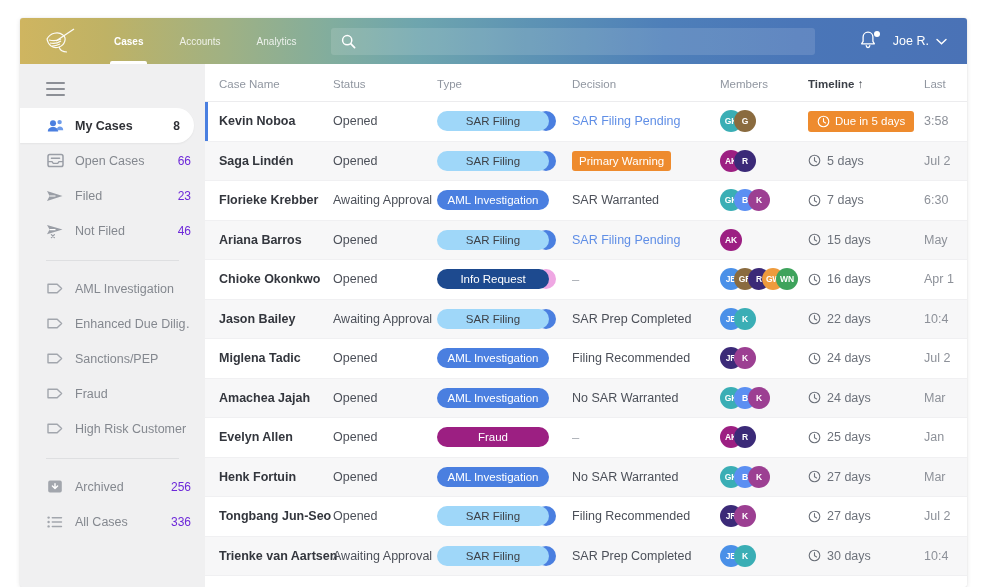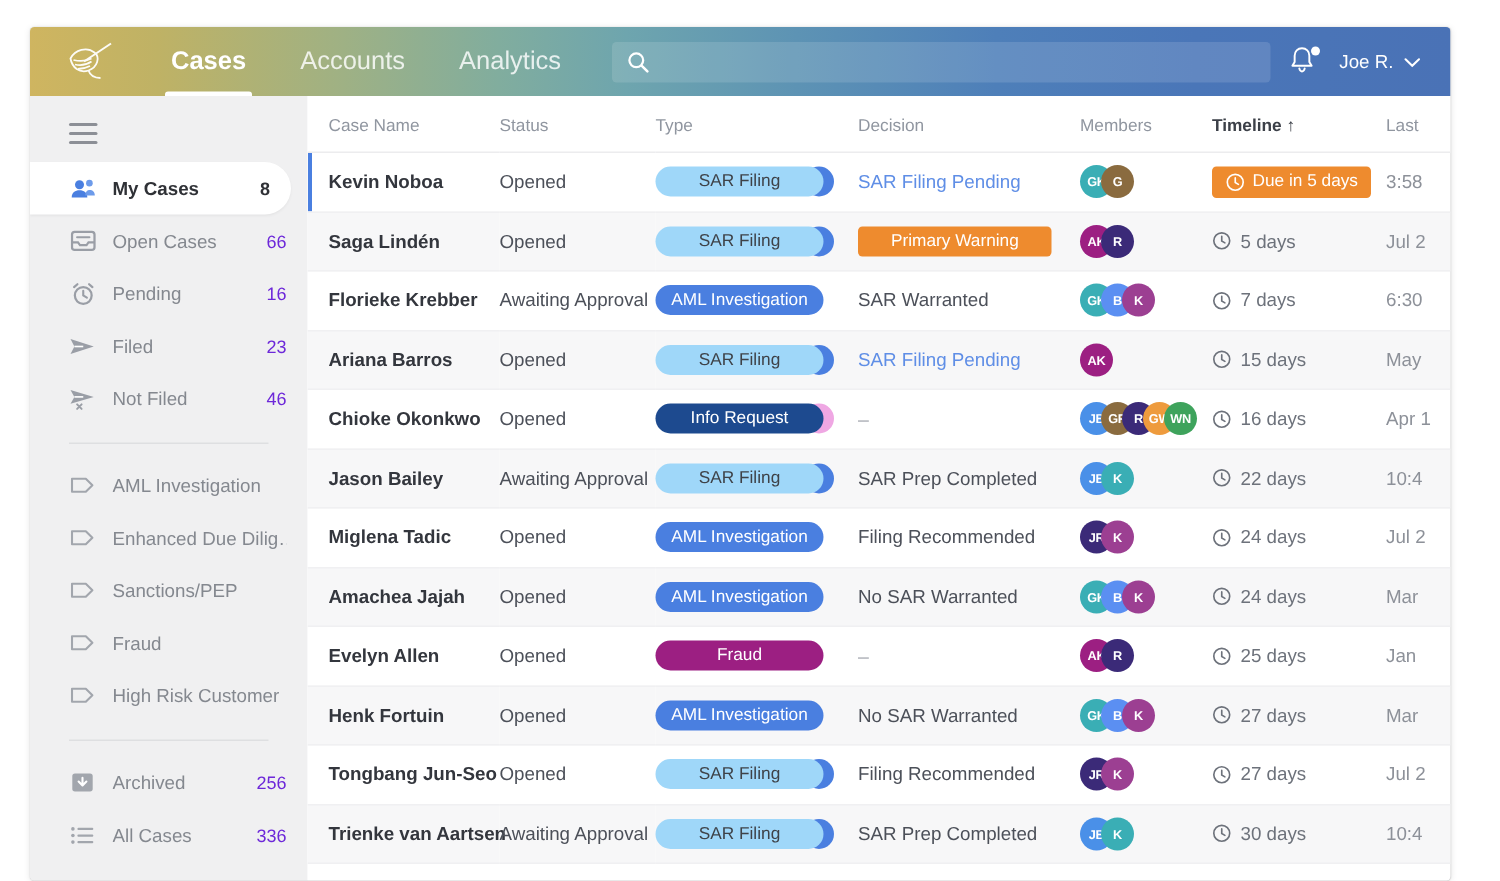--- a/index.html
+++ b/index.html
@@ -27,21 +27,21 @@
         #81ad9e 33%, #6ea5ae 42%, #5d93b4 54%,
         #4e7fb9 68%, #4a76b8 82%, #4a72b6 100%);
     display: flex; align-items: center;
     padding: 0 20px 0 18px;
   }
   .logo { width: 44px; height: 44px; flex: 0 0 44px; display:flex; align-items:center; justify-content:center; }
   .nav-items { display: flex; align-items: center; height: 46px; margin-left: 14px; }
   .nav-item {
     position: relative; height: 46px; display: flex; align-items: center;
     padding: 0 18px; color: rgba(255,255,255,.82);
-    font-size: 17px; cursor: pointer; white-space: nowrap;
+    font-size: 10px; cursor: pointer; white-space: nowrap;
   }
   .nav-item.active { color: #ffffff; font-weight: bold; }
   .nav-item.active::after {
     content: ""; position: absolute; left: 14px; right: 14px; bottom: 0;
     height: 3px; background: #ffffff; border-radius: 2px 2px 0 0;
   }
   .search-box {
     margin-left: 16px; flex: 1 1 auto; max-width: 484px;
     height: 27px; background: rgba(255,255,255,.13);
     border-radius: 3px; display: flex; align-items: center; padding: 0 10px;
@@ -150,21 +150,21 @@
     content: ""; position: absolute; right: -7px; top: 0;
     width: 20px; height: 20px; border-radius: 50%;
     background: #efa7e3; z-index: -1;
   }
   .pill.fraud { background: #9c1f82; color: #fff; width: 112px; }
   .pill-wrap { position: relative; z-index: 0; display: inline-block; }
 
   .badge-warn {
     display: inline-flex; align-items: center; justify-content: center;
     height: 20px; border-radius: 3px; background: #ee8b2e; color: #fff;
-    font-size: 11.5px; padding: 0 22px; white-space: nowrap;
+    font-size: 11.5px; padding: 0 7px; white-space: nowrap;
   }
   .dec-link { color: #5f8ee6; font-size: 12.5px; white-space: nowrap; }
   .dec-text { font-size: 12.5px; color: #4c5059; white-space: nowrap; }
   .dec-dash { color: #a8acb3; font-size: 13px; }
 
   
   .avatars { display: flex; align-items: center; }
   .av {
     width: 22px; height: 22px; border-radius: 50%;
     display: flex; align-items: center; justify-content: center;
@@ -262,32 +262,20 @@
           <svg width="17" height="15" viewBox="0 0 17 15">
             <rect x="1" y="1.6" width="15" height="12" rx="1.8" fill="none" stroke="#9a9ea6" stroke-width="1.5"></rect>
             <path d="M1 8.6 L5 8.6 L6.3 10.4 L10.7 10.4 L12 8.6 L16 8.6" fill="none" stroke="#9a9ea6" stroke-width="1.4"></path>
             <line x1="4.4" y1="5.2" x2="12.6" y2="5.2" stroke="#9a9ea6" stroke-width="1.4" stroke-linecap="round"></line>
           </svg>
         </span>
         <span class="s-label">Open Cases</span>
         <span class="s-count">66</span>
       </div>
 
-      <div class="side-item">
-        <span class="s-icon">
-          <svg width="17" height="16" viewBox="0 0 17 16">
-            <circle cx="8.5" cy="9" r="5.6" fill="none" stroke="#9a9ea6" stroke-width="1.5"></circle>
-            <path d="M8.5 5.8 L8.5 9 L10.9 10.4" fill="none" stroke="#9a9ea6" stroke-width="1.4" stroke-linecap="round"></path>
-            <path d="M2.4 3.4 L4.6 1.5" stroke="#9a9ea6" stroke-width="1.5" stroke-linecap="round"></path>
-            <path d="M14.6 3.4 L12.4 1.5" stroke="#9a9ea6" stroke-width="1.5" stroke-linecap="round"></path>
-          </svg>
-        </span>
-        <span class="s-label">Pending</span>
-        <span class="s-count">16</span>
-      </div>
 
       <div class="side-item">
         <span class="s-icon">
           <svg width="18" height="14" viewBox="0 0 18 14">
             <path d="M1 2 L16.5 7 L1 12 L3.6 7 Z" fill="#9a9ea6"></path>
             <line x1="3.6" y1="7" x2="9.5" y2="7" stroke="#ffffff" stroke-width="1.1"></line>
           </svg>
         </span>
         <span class="s-label">Filed</span>
         <span class="s-count">23</span>

